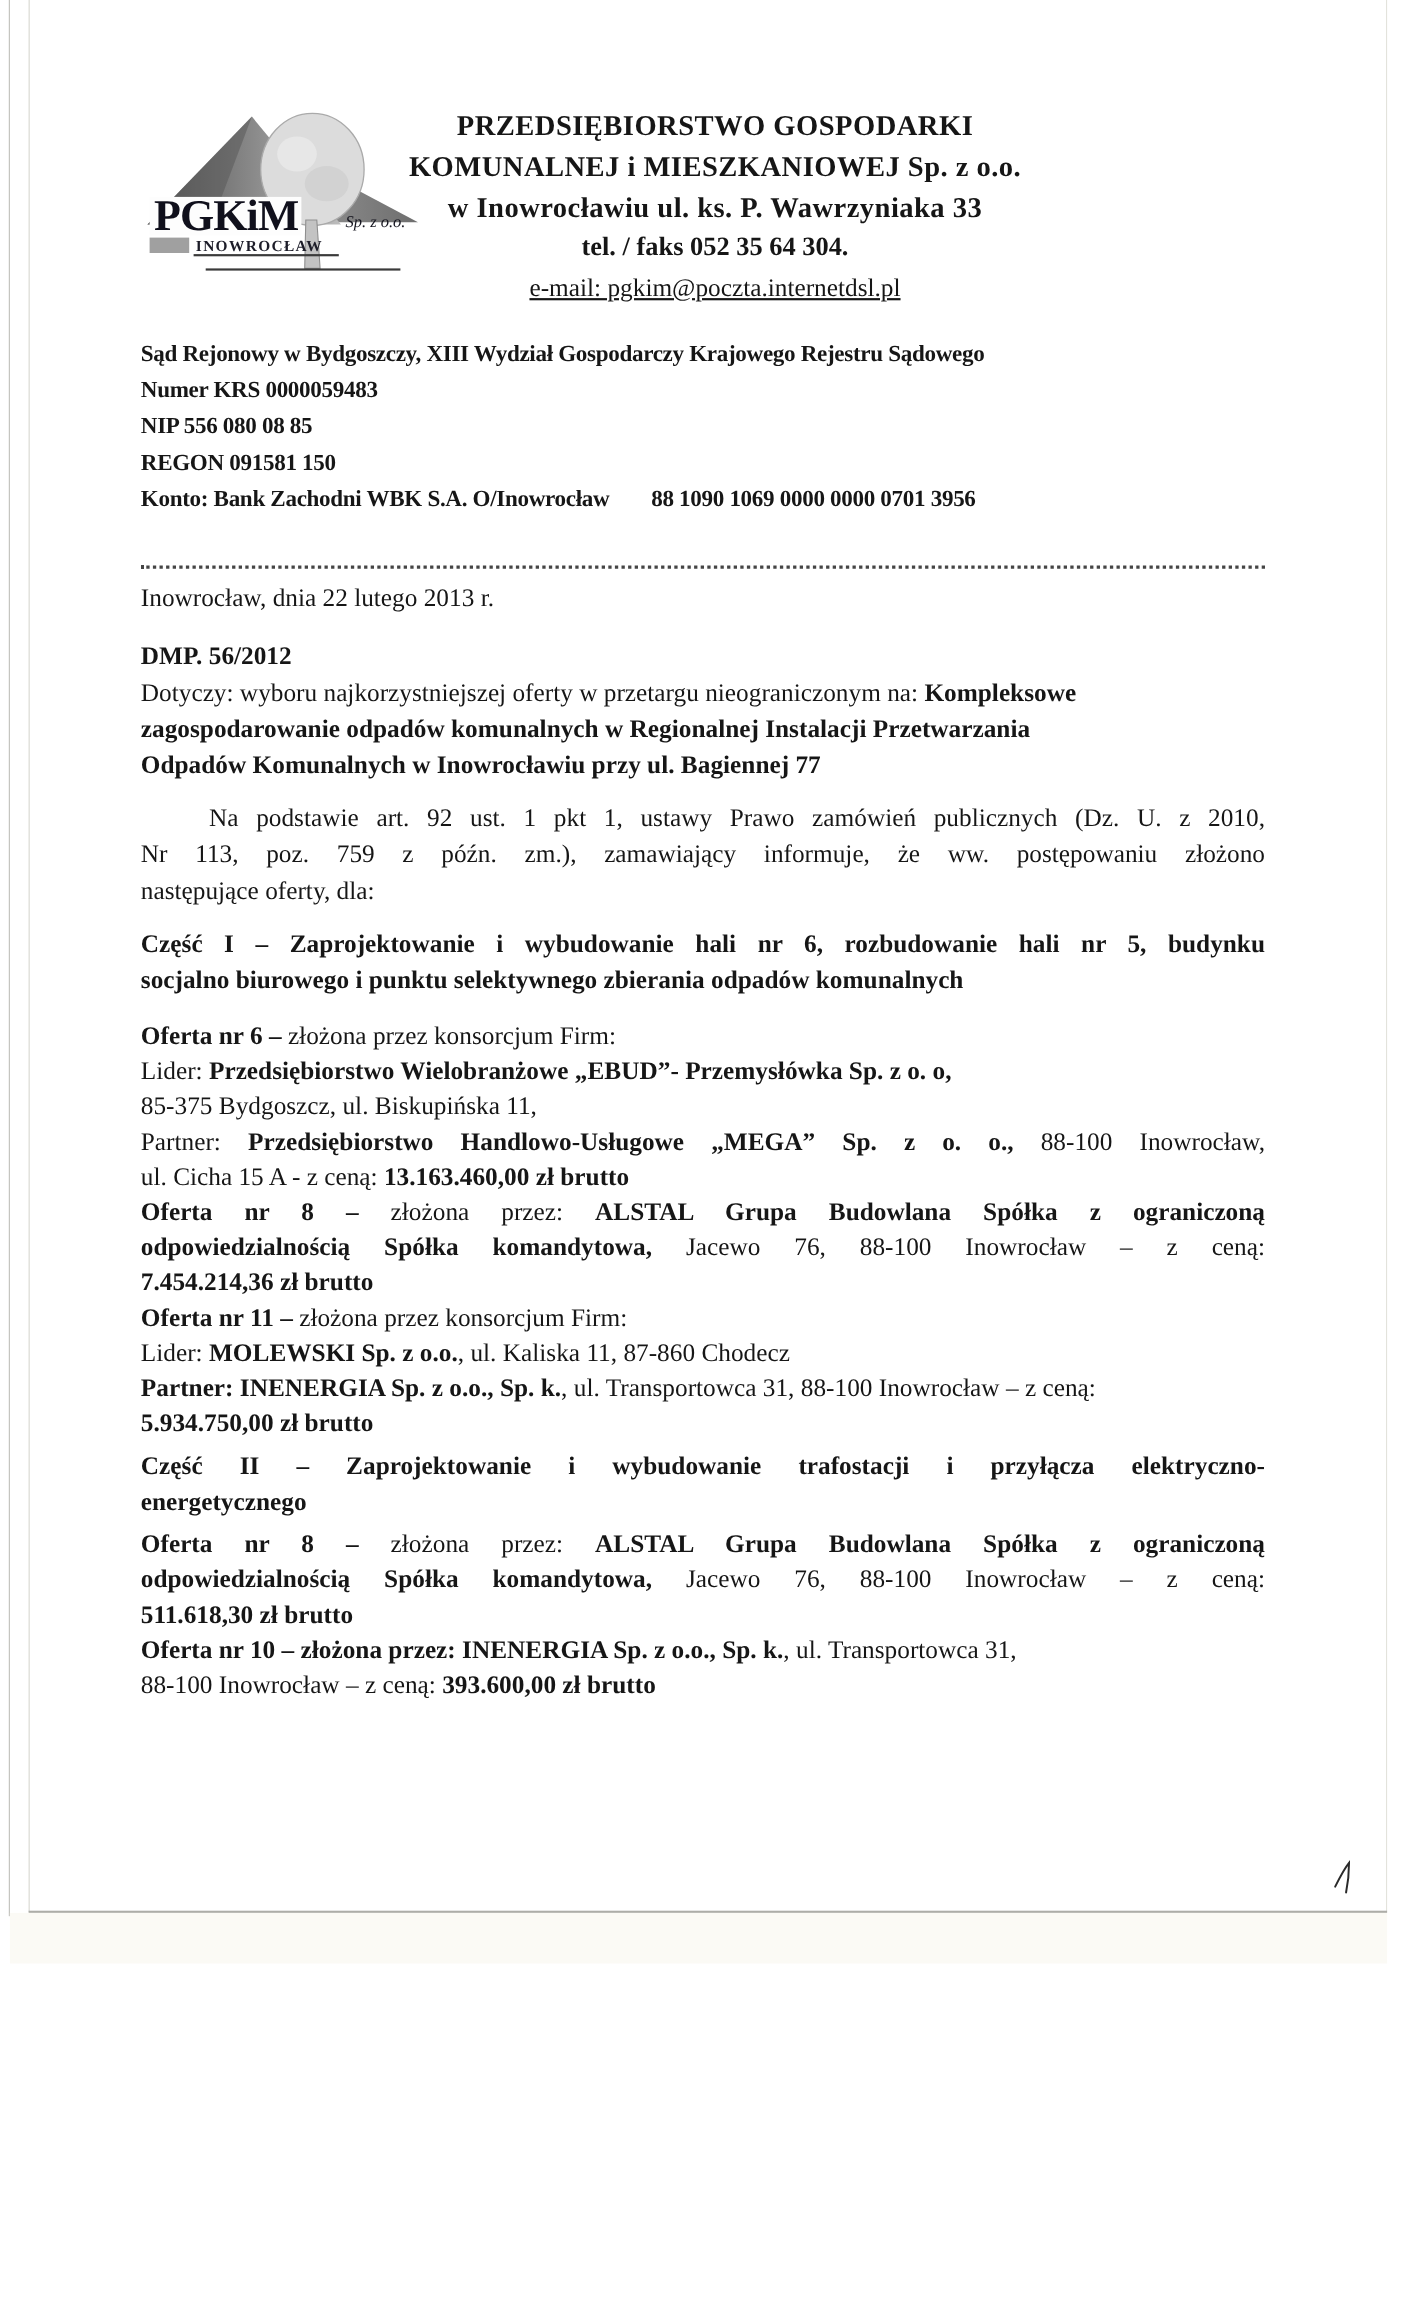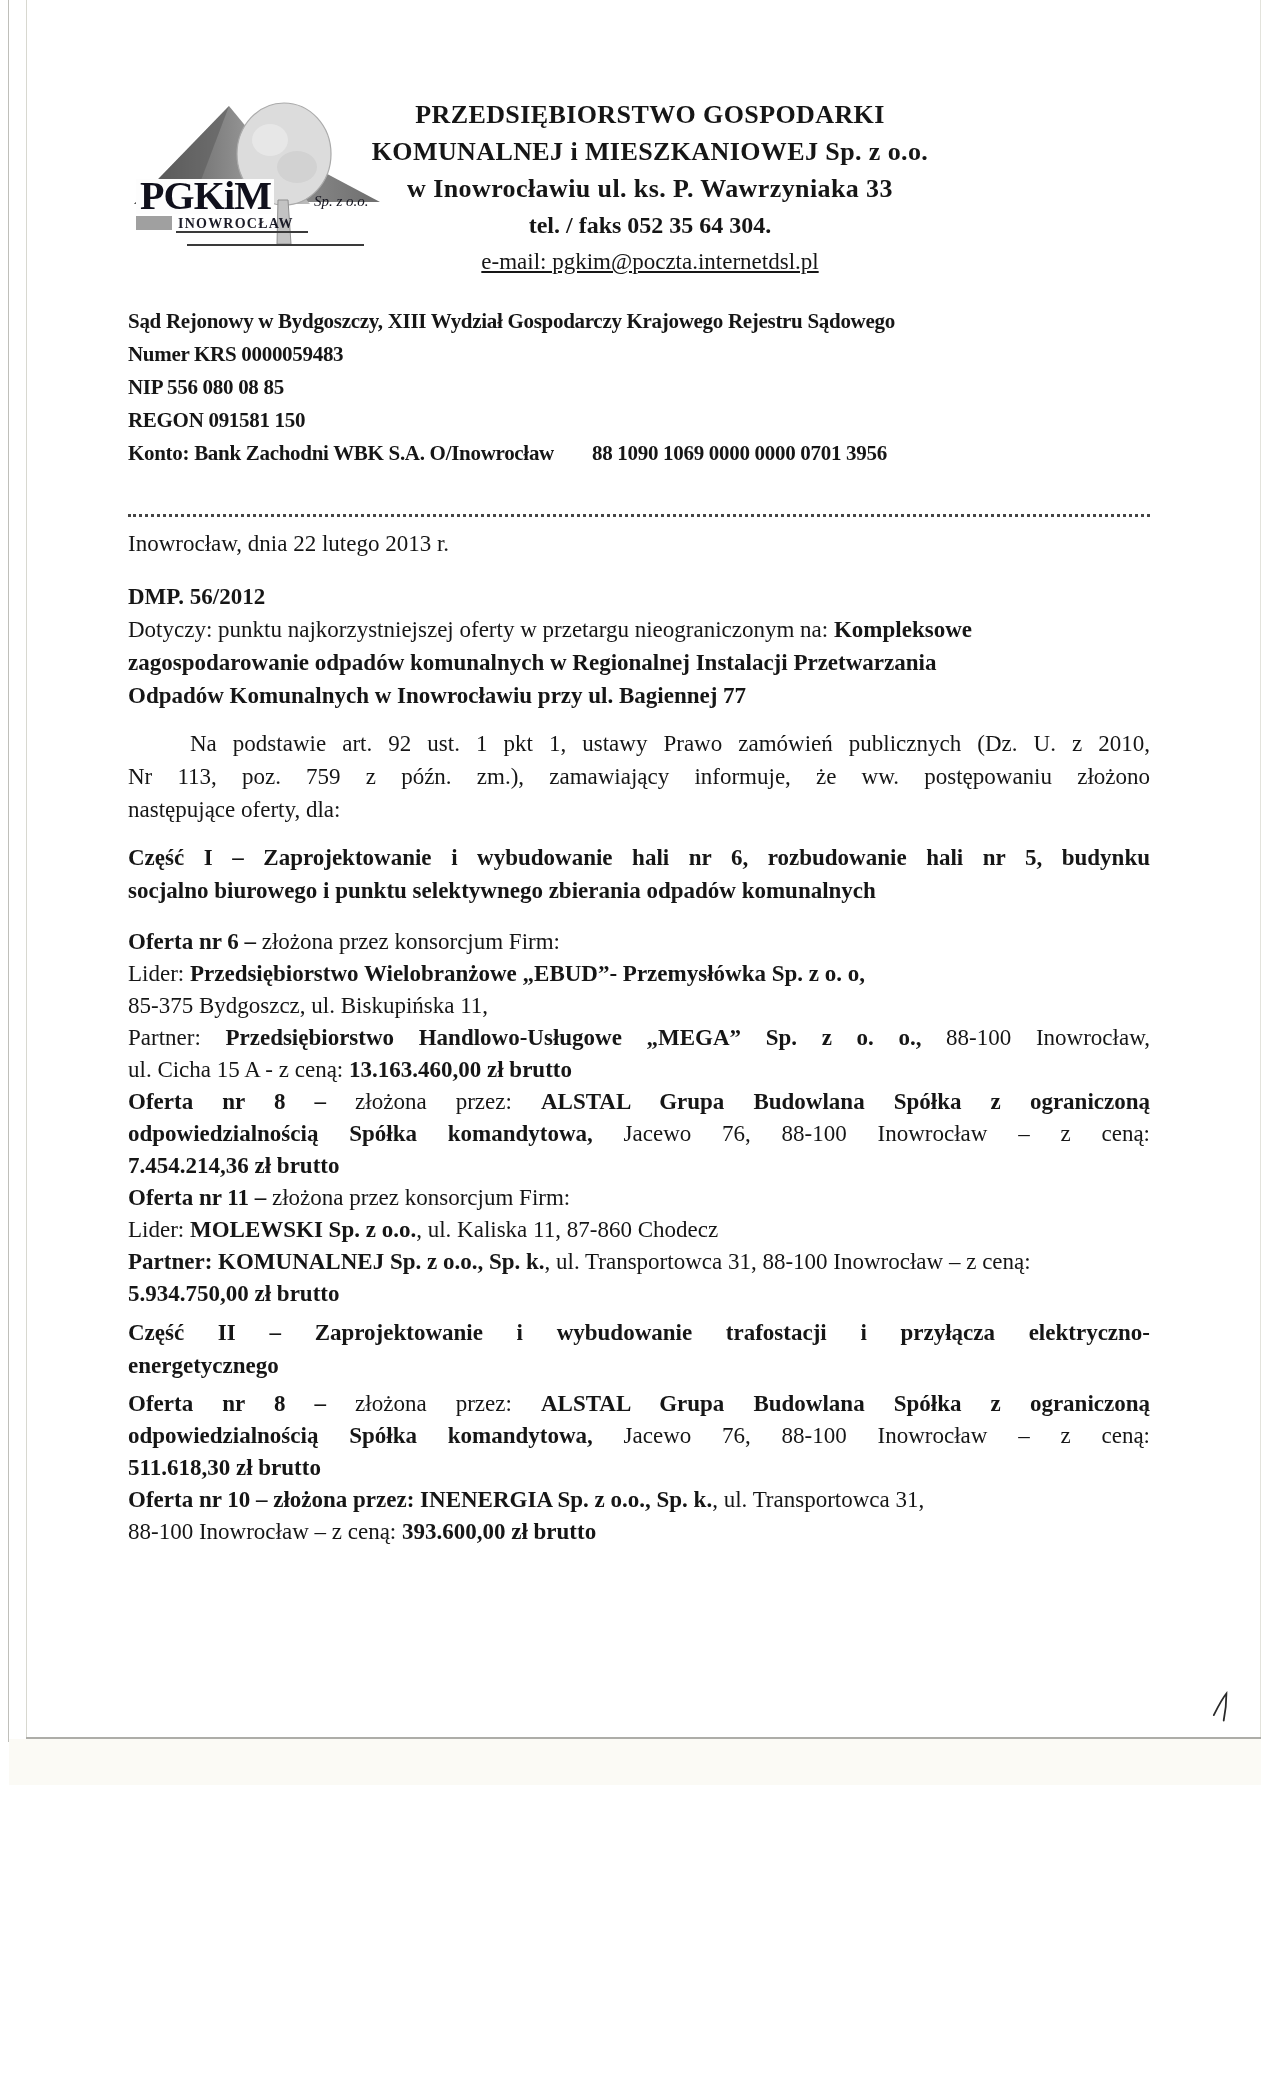--- a/index.html
+++ b/index.html
@@ -105,21 +105,21 @@
       <div class="line"><span class="b">Konto: Bank Zachodni WBK S.A. O/Inowrocław</span><span class="b g">88 1090 1069 0000 0000 0701 3956</span></div>
     </div>
 
   <div class="dotted"></div>
 
   <div class="blk date">Inowrocław, dnia 22 lutego 2013 r.</div>
 
   <div class="blk ref">DMP. 56/2012</div>
 
   <div class="blk subject">
-      <div class="line"><span class="">Dotyczy: punktu najkorzystniejszej oferty w przetargu nieograniczonym na: </span><span class="b">Kompleksowe</span></div>
+      <div class="line"><span class="">Dotyczy: wyboru najkorzystniejszej oferty w przetargu nieograniczonym na: </span><span class="b">Kompleksowe</span></div>
       <div class="line"><span class="b">zagospodarowanie odpadów komunalnych w Regionalnej Instalacji Przetwarzania</span></div>
       <div class="line"><span class="b">Odpadów Komunalnych w Inowrocławiu przy ul. Bagiennej 77</span></div>
     </div>
 
   <div class="blk intro">
       <div class="line j ind"><span class="">Na podstawie art. 92 ust. 1 pkt 1, ustawy Prawo zamówień publicznych (Dz. U. z 2010,</span></div>
       <div class="line j"><span class="">Nr 113, poz. 759 z późn. zm.), zamawiający informuje, że ww. postępowaniu złożono</span></div>
       <div class="line"><span class="">następujące oferty, dla:</span></div>
     </div>
 
@@ -132,21 +132,21 @@
       <div class="line"><span class="b">Oferta nr 6 – </span><span class="">złożona przez konsorcjum Firm:</span></div>
       <div class="line"><span class="">Lider: </span><span class="b">Przedsiębiorstwo Wielobranżowe „EBUD”- Przemysłówka Sp. z o. o,</span></div>
       <div class="line"><span class="">85-375 Bydgoszcz, ul. Biskupińska 11,</span></div>
       <div class="line j"><span class="">Partner: </span><span class="b">Przedsiębiorstwo Handlowo-Usługowe „MEGA” Sp. z o. o.,</span><span class=""> 88-100 Inowrocław,</span></div>
       <div class="line"><span class="">ul. Cicha 15 A - z ceną: </span><span class="b">13.163.460,00 zł brutto</span></div>
       <div class="line j"><span class="b">Oferta nr 8 – </span><span class="">złożona przez: </span><span class="b">ALSTAL Grupa Budowlana Spółka z ograniczoną</span></div>
       <div class="line j"><span class="b">odpowiedzialnością Spółka komandytowa, </span><span class="">Jacewo 76, 88-100 Inowrocław – z ceną:</span></div>
       <div class="line"><span class="b">7.454.214,36 zł brutto</span></div>
       <div class="line"><span class="b">Oferta nr 11 – </span><span class="">złożona przez konsorcjum Firm:</span></div>
       <div class="line"><span class="">Lider: </span><span class="b">MOLEWSKI Sp. z o.o.</span><span class="">, ul. Kaliska 11, 87-860 Chodecz</span></div>
-      <div class="line"><span class="b">Partner: KOMUNALNEJ Sp. z o.o., Sp. k.</span><span class="">, ul. Transportowca 31, 88-100 Inowrocław – z ceną:</span></div>
+      <div class="line"><span class="b">Partner: INENERGIA Sp. z o.o., Sp. k.</span><span class="">, ul. Transportowca 31, 88-100 Inowrocław – z ceną:</span></div>
       <div class="line"><span class="b">5.934.750,00 zł brutto</span></div>
     </div>
 
   <div class="blk p2h">
       <div class="line j"><span class="b">Część II – Zaprojektowanie i wybudowanie trafostacji i przyłącza elektryczno-</span></div>
       <div class="line"><span class="b">energetycznego</span></div>
     </div>
 
   <div class="blk p2o">
       <div class="line j"><span class="b">Oferta nr 8 – </span><span class="">złożona przez: </span><span class="b">ALSTAL Grupa Budowlana Spółka z ograniczoną</span></div>

